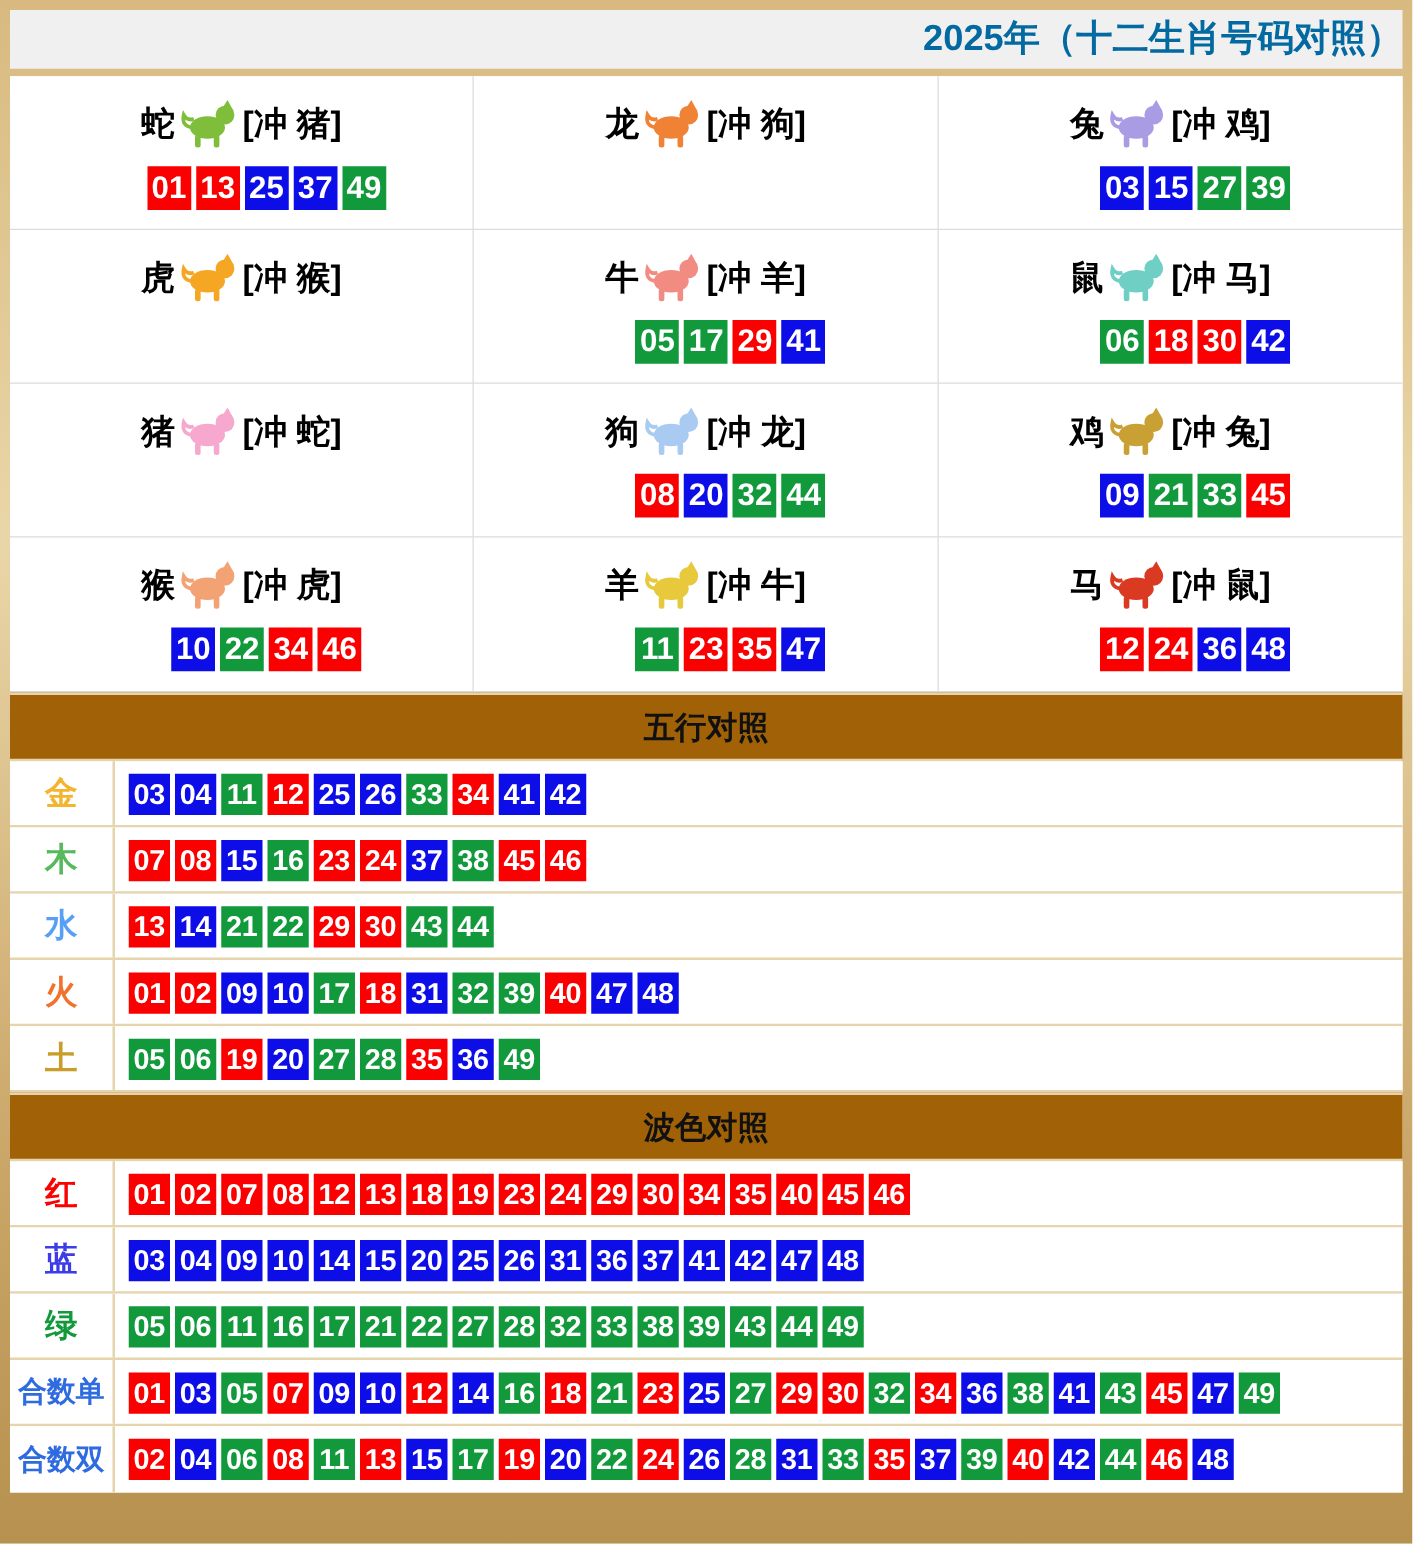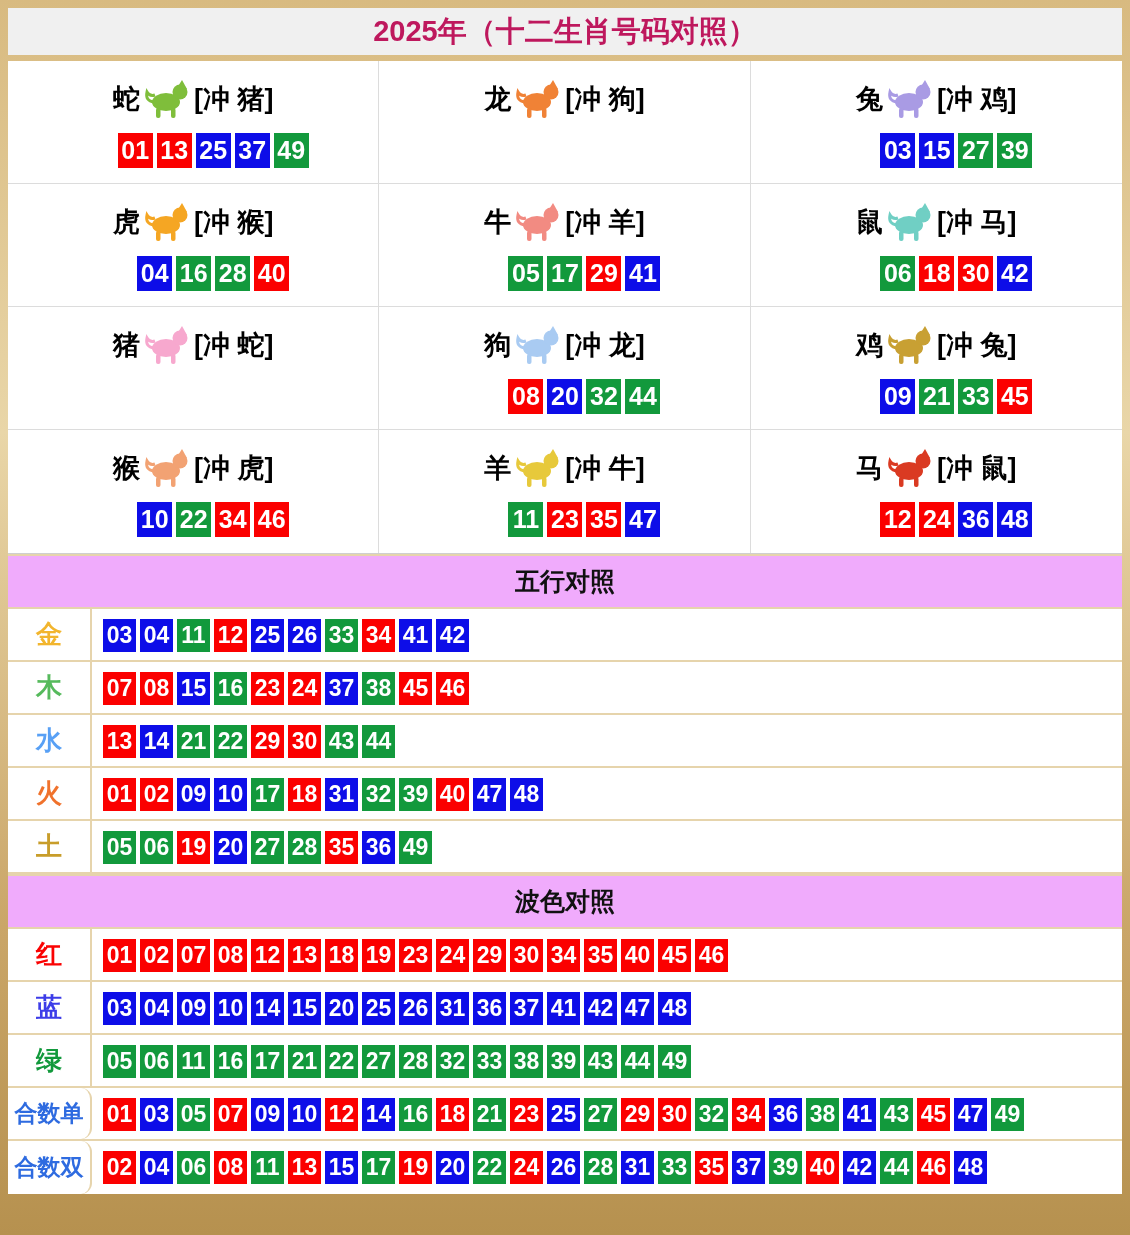--- a/index.html
+++ b/index.html
@@ -10,22 +10,22 @@
     background:#fff;
   }
   .frame {
     width:1130px; min-height:1235px;
     padding:8px;
     background:linear-gradient(180deg,#d8ba80 0%,#e9d6a8 35%,#caa668 75%,#b6914f 100%);
   }
   .title-bar {
     background:#f0f0f0;
     height:47px; line-height:47px;
-    text-align:center;
-    font-size:29px; font-weight:bold; color:#be185d;
+    text-align:right;
+    font-size:29px; font-weight:bold; color:#0369a1;
     margin-bottom:6px;
   }
   .content { background:#ffffff; }
   .zodiac-grid {
     display:grid;
     grid-template-columns:repeat(3,1fr);
     background:#fff;
     border-bottom:1px solid #cfcfcf;
   }
   .zcell {
@@ -51,41 +51,41 @@
     text-align:center;
   }
   .ball-sm {
     width:33px; height:33px; line-height:33px;
     font-size:23px; margin:0 4px 0 0;
   }
   .ball.red   { background:#fb0000; }
   .ball.blue  { background:#0d0de8; }
   .ball.green { background:#12993c; }
   .section-header {
-    background:#f0abfc;
+    background:#a16207;
     text-align:center;
     font-size:25px; font-weight:bold; color:#111;
     padding:9px 0;
     border-top:2px solid #e6d4ac;
     border-bottom:2px solid #e6d4ac;
   }
   .trow {
     display:flex; align-items:stretch;
     background:#fff;
     border-bottom:2px solid #e6d4ac;
     min-height:53px;
   }
   .trow:last-child { border-bottom:none; }
   .trow-label {
     width:84px; flex:0 0 84px;
     display:flex; align-items:center; justify-content:center;
     font-weight:bold; font-size:26px;
     border-right:2px solid #e6d4ac;
   }
-  .trow-label.small { font-size:23px;border-radius:11px; }
+  .trow-label.small { font-size:23px; }
   .trow-balls {
     flex:1; padding:10px 4px 6px 11px;
   }
 </style>
 </head>
 <body>
 
 <div class="frame">
   <div class="title-bar">2025年（十二生肖号码对照）</div>
   <div class="content">
@@ -140,21 +140,20 @@
             <span class="zicon"><svg width="46" height="42" viewBox="0 0 46 42">
                 <path d="M10,24 q-9,-1 -7,-10 q3,5 8,3" fill="none" stroke="#F5A623" stroke-width="3"></path>
                 <ellipse cx="22" cy="24" rx="14" ry="9" fill="#F5A623"></ellipse>
                 <circle cx="36" cy="14" r="7.5" fill="#F5A623"></circle>
                 <polygon points="38,2 43,11 33,10" fill="#F5A623"></polygon>
                 <rect x="12" y="30" width="4.5" height="10" rx="2" fill="#F5A623"></rect>
                 <rect x="27" y="30" width="4.5" height="10" rx="2" fill="#F5A623"></rect>
               </svg></span>
             <span>[冲 猴]</span>
           </div>
-          <div class="zballs"><span class="ball blue">04</span><span class="ball green">16</span><span class="ball green">28</span><span class="ball red">40</span></div>
         </div>
         <div class="zcell">
           <div class="zcell-title">
             <span>牛</span>
             <span class="zicon"><svg width="46" height="42" viewBox="0 0 46 42">
                 <path d="M10,24 q-9,-1 -7,-10 q3,5 8,3" fill="none" stroke="#F28B82" stroke-width="3"></path>
                 <ellipse cx="22" cy="24" rx="14" ry="9" fill="#F28B82"></ellipse>
                 <circle cx="36" cy="14" r="7.5" fill="#F28B82"></circle>
                 <polygon points="38,2 43,11 33,10" fill="#F28B82"></polygon>
                 <rect x="12" y="30" width="4.5" height="10" rx="2" fill="#F28B82"></rect>

